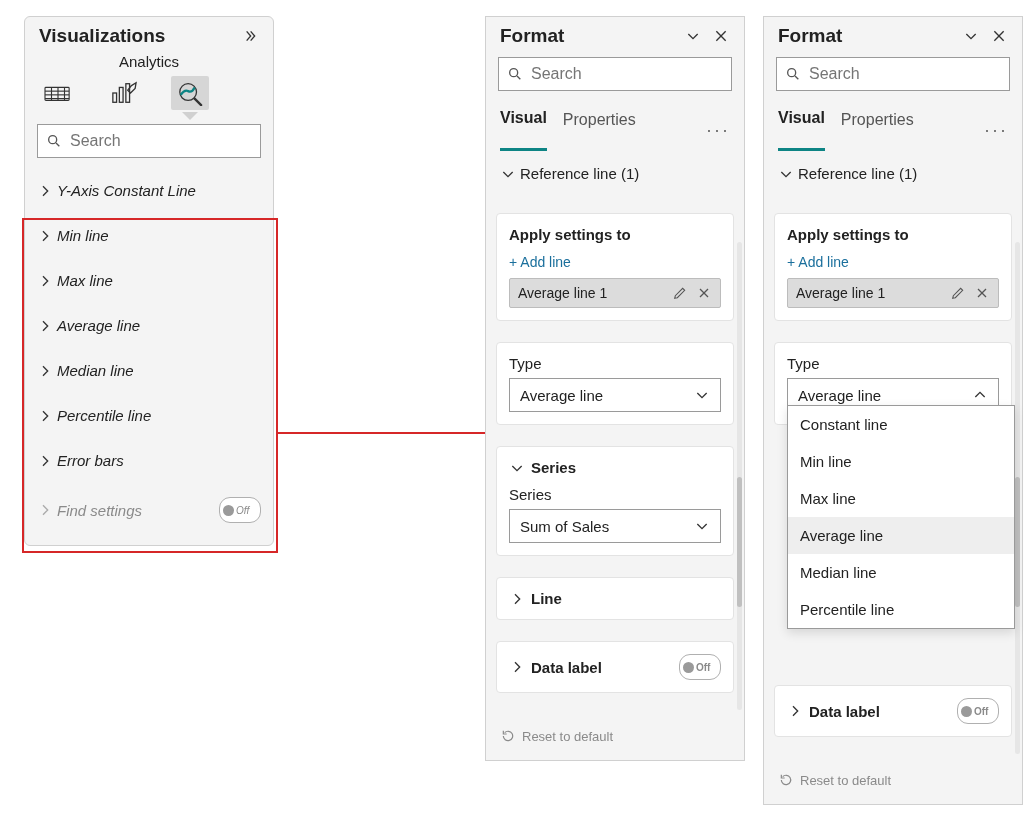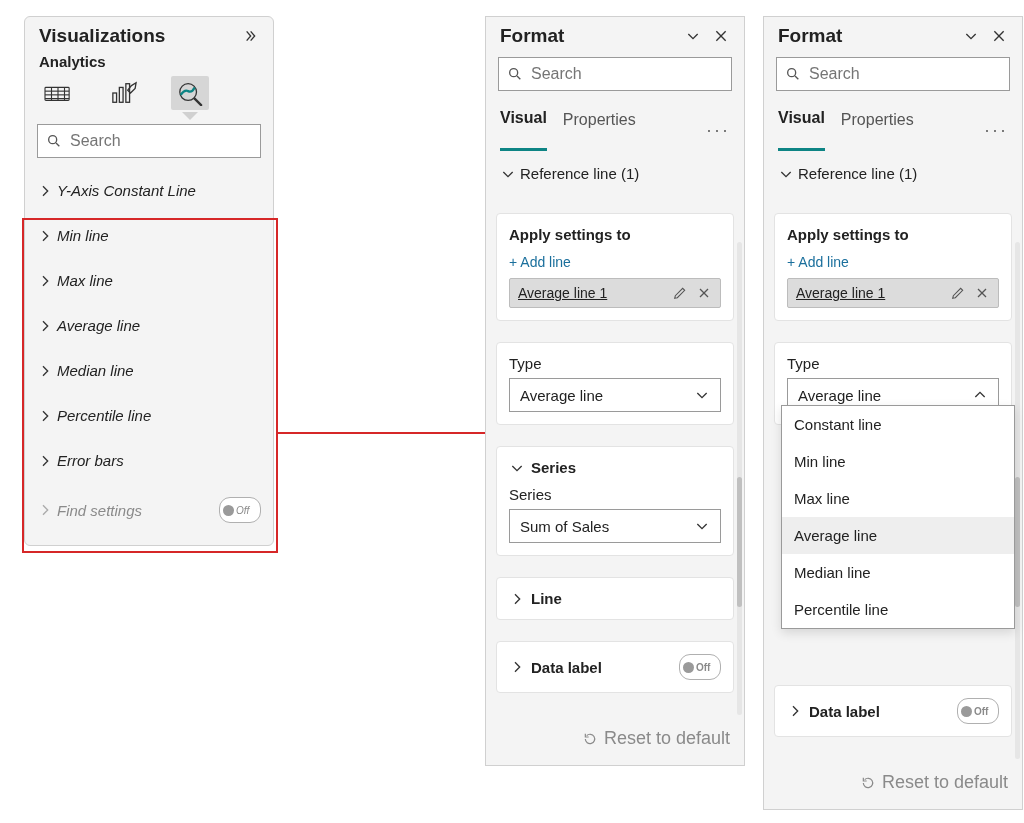--- a/index.html
+++ b/index.html
@@ -63,21 +63,22 @@
   
   #viz-panel {
     top: 16px;
     left: 24px;
     width: 250px;
     border-radius: 6px;
   }
   .viz-subtitle {
     padding: 2px 14px 2px 14px;
     font-size: 15px;
-    font-weight: 700;
+    font-weight: 400;
+    text-align: center;
   }
   .viz-tabs {
     display: flex;
     gap: 28px;
     padding: 4px 14px 8px 14px;
     align-items: center;
   }
   .viz-tab {
     width: 38px;
     height: 34px;
@@ -217,21 +218,20 @@
     display: inline-block;
   }
   .selected-pill {
     background: var(--field-selected-bg);
     border: 1px solid #bcbcbc;
     border-radius: 2px;
     padding: 6px 8px;
     display: flex;
     align-items: center;
     font-size: 14px;
-    text-decoration: underline;
   }
   .pill-icons {
     margin-left: auto;
     display: flex;
     gap: 8px;
   }
   .field-label {
     font-size: 15px;
     margin-bottom: 6px;
   }
@@ -268,22 +268,21 @@
     border-radius: 50%;
     background: #9a9a9a;
   }
 
   .reset-row {
     display: flex;
     align-items: center;
     gap: 6px;
     padding: 14px 14px 16px 14px;
     color: var(--text-muted);
-    font-size: 18px;
-    justify-content: flex-end;
+    font-size: 13px;
   }
 
   
   .dropdown-list {
     position: absolute;
     background: #ffffff;
     border: 1px solid var(--input-border);
     box-shadow: 0 4px 10px rgba(0,0,0,0.12);
     z-index: 10;
   }
@@ -664,21 +663,21 @@
     <div class="field-label">Type</div>
     <div class="dropdown">
       <span>Average line</span>
       <span class="chev">
           <svg class="ico" viewBox="0 0 24 24" fill="none" stroke="#333" stroke-width="2">
             <path d="M5 15l7-7 7 7"></path>
           </svg>
         </span>
     </div>
 
-    <div class="dropdown-list" style="left:6px; right:-4px; top:62px;">
+    <div class="dropdown-list" style="left:12px; right:-4px; top:62px;">
       <div class="opt">Constant line</div>
       <div class="opt">Min line</div>
       <div class="opt">Max line</div>
       <div class="opt hover">Average line</div>
       <div class="opt">Median line</div>
       <div class="opt">Percentile line</div>
     </div>
   </div>
 
   <div style="height:218px"></div>

